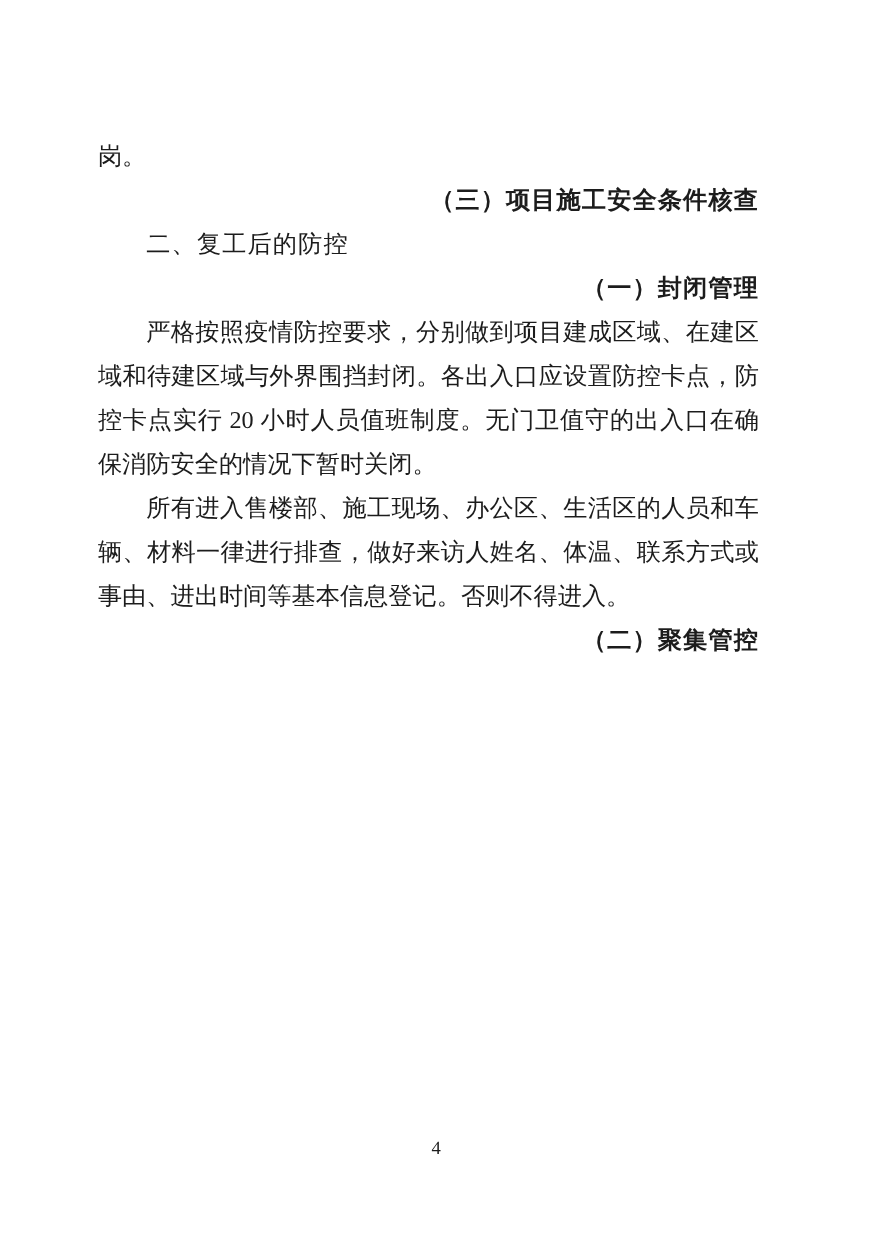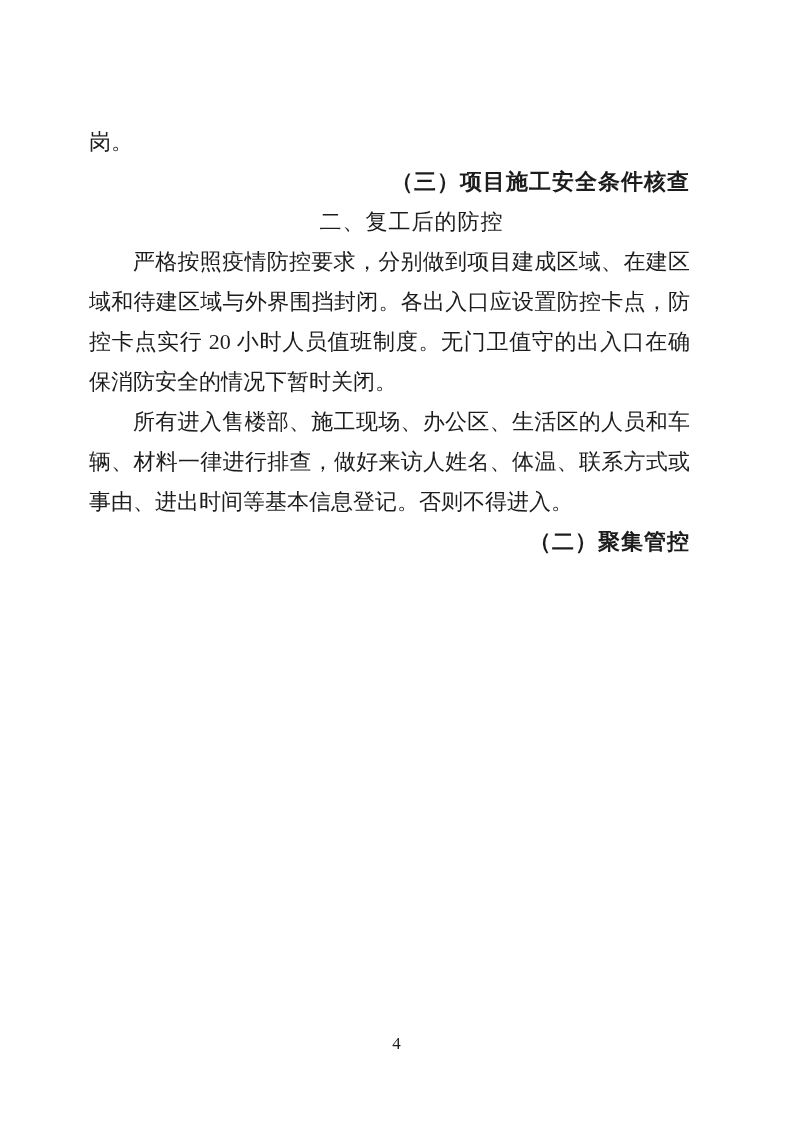--- a/index.html
+++ b/index.html
@@ -39,21 +39,21 @@
   }
   p.h3 {
     font-weight: bold;
     text-indent: 2em;
     text-align: right;
     letter-spacing: 1px;
   }
   p.h2 {
     font-family: "Liberation Sans", "DejaVu Sans", sans-serif;
     text-indent: 2em;
-    text-align: center;
+    text-align: left;
     letter-spacing: 1px;
   }
   .lead {
     font-weight: bold;
   }
   .page-number {
     position: absolute;
     left: 0;
     top: 1033px;
     width: 100%;
@@ -71,20 +71,21 @@
   <div class="text-area">
 
     <p class="cont">岗。</p>
 
     <p class="h3">（三）项目施工安全条件核查</p>
 
 
 
     <p class="h2">二、复工后的防控</p>
 
+    <p class="h3">（一）封闭管理</p>
 
     <p class="indent">严格按照疫情防控要求，分别做到项目建成区域、在建区域和待建区域与外界围挡封闭。各出入口应设置防控卡点，防控卡点实行 20 小时人员值班制度。无门卫值守的出入口在确保消防安全的情况下暂时关闭。</p>
 
     <p class="indent">所有进入售楼部、施工现场、办公区、生活区的人员和车辆、材料一律进行排查，做好来访人姓名、体温、联系方式或事由、进出时间等基本信息登记。否则不得进入。</p>
 
     <p class="h3">（二）聚集管控</p>
 
 
   </div>
 

